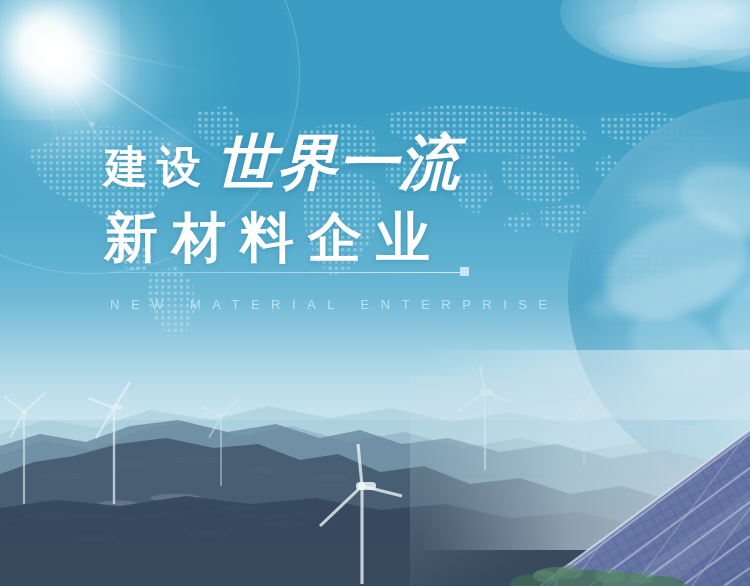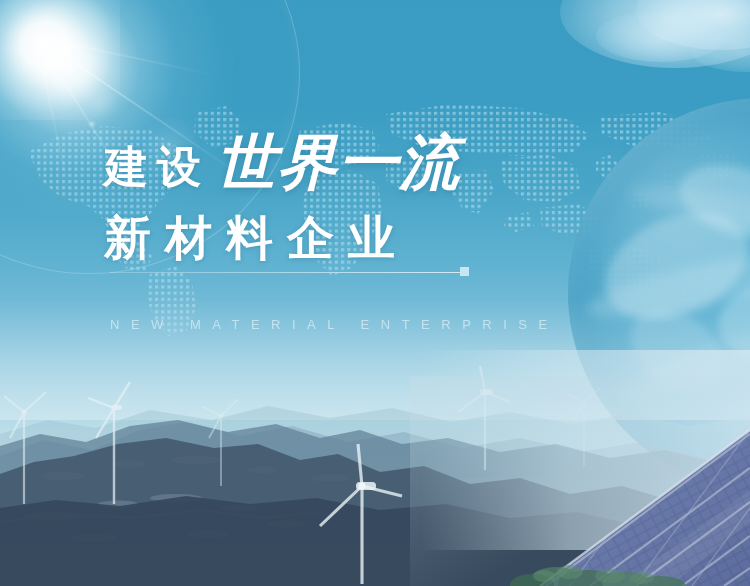--- a/index.html
+++ b/index.html
@@ -206,22 +206,22 @@
     color: #ffffff;
     letter-spacing: 1px;
     line-height: 1;
     margin-left: 6px;
     text-shadow: 0 2px 7px rgba(25,95,130,0.34);
   }
   .headline-row2 {
     position: absolute;
     left: 104px;
     top: 215px;
-    font-family: Liberation Serif, serif;
-    font-size: 47px;
+    font-family: Liberation Mono, monospace;
+    font-size: 54px;
     font-weight: 700;
     color: #ffffff;
     letter-spacing: 14px;
     line-height: 1;
     white-space: nowrap;
     text-shadow: 0 1px 5px rgba(25,95,130,0.30);
   }
   .divider {
     position: absolute;
     left: 110px;
@@ -241,21 +241,20 @@
   .subtitle {
     position: absolute;
     left: 110px;
     top: 297px;
     font-family: "Liberation Sans", sans-serif;
     font-size: 13px;
     font-weight: 400;
     color: rgba(232,246,251,0.62);
     letter-spacing: 11.5px;
     white-space: nowrap;
-    margin-top: 20px;
   }
 
   
   .haze {
     position: absolute;
     left: 0;
     width: 750px;
     pointer-events: none;
   }
 </style>

